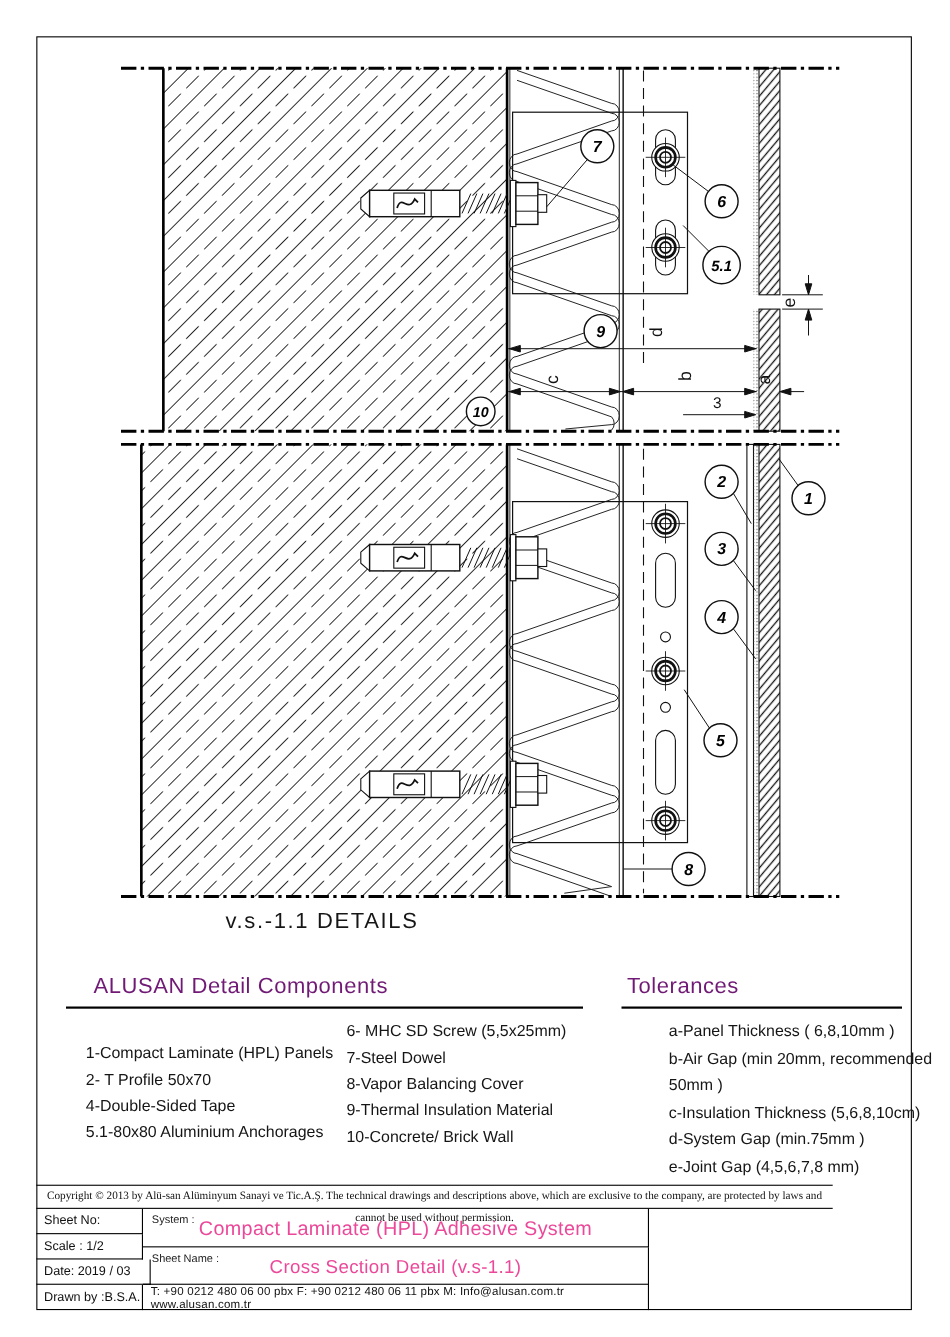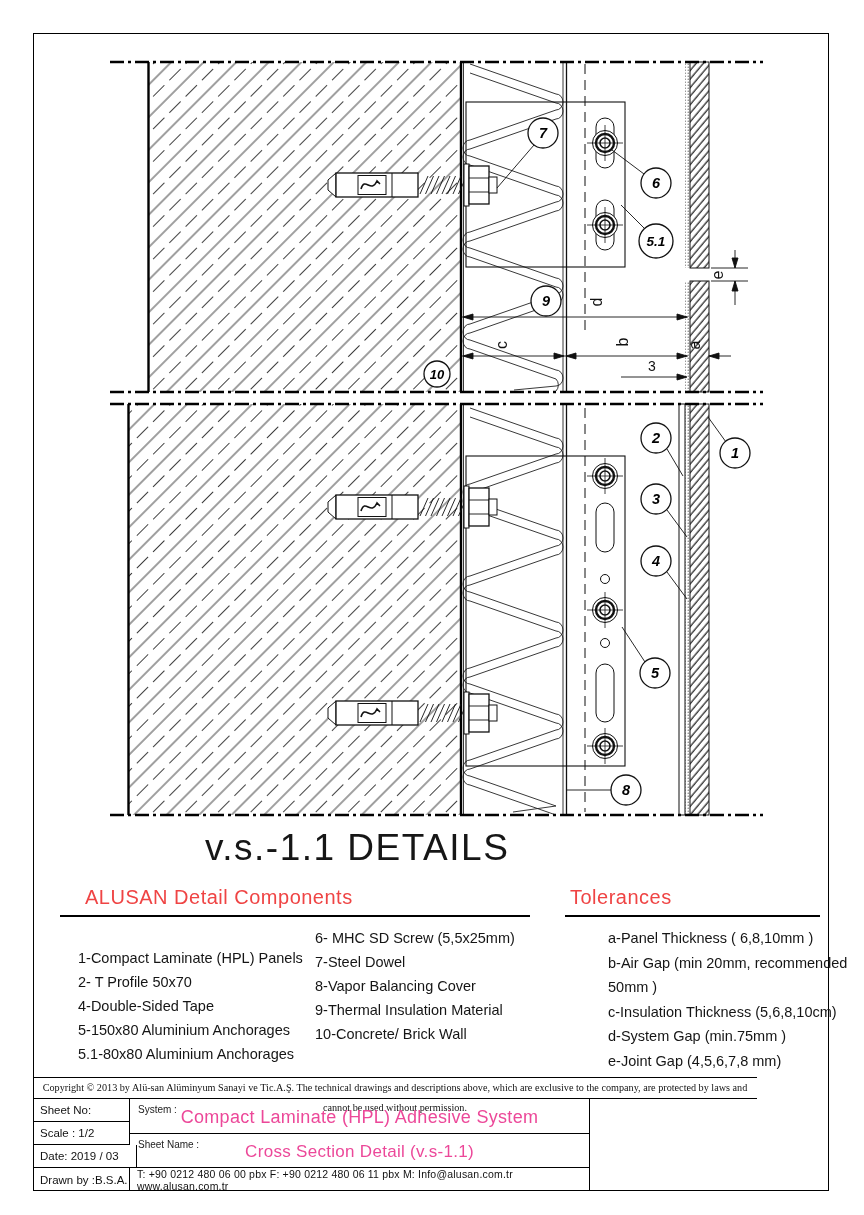--- a/index.html
+++ b/index.html
@@ -1,22 +1,22 @@
 <!DOCTYPE html>
 <html><head>
 <meta charset="utf-8">
 <style>
   html,body{margin:0;padding:0;background:#fff;}
   .page{position:relative;width:864px;height:1215px;background:#fff;overflow:hidden;
         font-family:"Liberation Sans",sans-serif;color:#111;}
   .frame{position:absolute;left:33px;top:33px;width:796px;height:1158px;
          border:1.6px solid #000;box-sizing:border-box;}
   .dwg-svg{position:absolute;left:33px;top:33px;width:798px;height:792px;}
-  .dwg-title{position:absolute;left:205px;top:827px;font-size:37px;letter-spacing:1.5px;color:#161616;}
-  .sec-head{position:absolute;font-size:20px;letter-spacing:.5px;color:#ef4444;}
+  .dwg-title{position:absolute;left:205px;top:827px;font-size:20px;letter-spacing:1.5px;color:#161616;}
+  .sec-head{position:absolute;font-size:20px;letter-spacing:.5px;color:#701a75;}
   .rule{position:absolute;height:1.6px;background:#000;}
   .complist{position:absolute;font-size:14.5px;line-height:24px;color:#151515;}
   .tollist{position:absolute;font-size:14.5px;line-height:24.5px;color:#151515;margin-left:37px;}
   .copy{position:absolute;left:33px;top:1077px;width:724px;height:22px;box-sizing:border-box;
         border-top:1.4px solid #000;border-bottom:1.4px solid #000;
         font-family:"Liberation Serif",serif;font-size:10.2px;line-height:20px;text-align:center;}
   .tb{position:absolute;left:33px;top:1099px;width:796px;height:92px;font-size:11.5px;}
   .cell{position:absolute;box-sizing:border-box;display:flex;align-items:center;}
   .cell.br{border-right:1.4px solid #000;}
   .cell.bb{border-bottom:1.4px solid #000;}
@@ -242,21 +242,20 @@
 
   <div class="dwg-title">v.s.-1.1  DETAILS</div>
 
   <div class="sec-head" style="left:85px;top:886px;">ALUSAN  Detail Components</div>
   <div class="rule" style="left:60px;top:915px;width:470px;"></div>
 
   <div class="complist" style="left:78px;top:926px;margin-top:20px;">
     <div>1-Compact Laminate (HPL)  Panels</div>
     <div>2- T Profile  50x70</div>
     <div>4-Double-Sided Tape</div>
-    <div>5-150x80 Aluminium Anchorages</div>
     <div>5.1-80x80 Aluminium Anchorages</div>
   </div>
   <div class="complist" style="left:315px;top:926px;">
     <div>6- MHC SD Screw (5,5x25mm)</div>
     <div>7-Steel Dowel</div>
     <div>8-Vapor Balancing Cover</div>
     <div>9-Thermal Insulation Material</div>
     <div>10-Concrete/ Brick Wall</div>
   </div>
 

